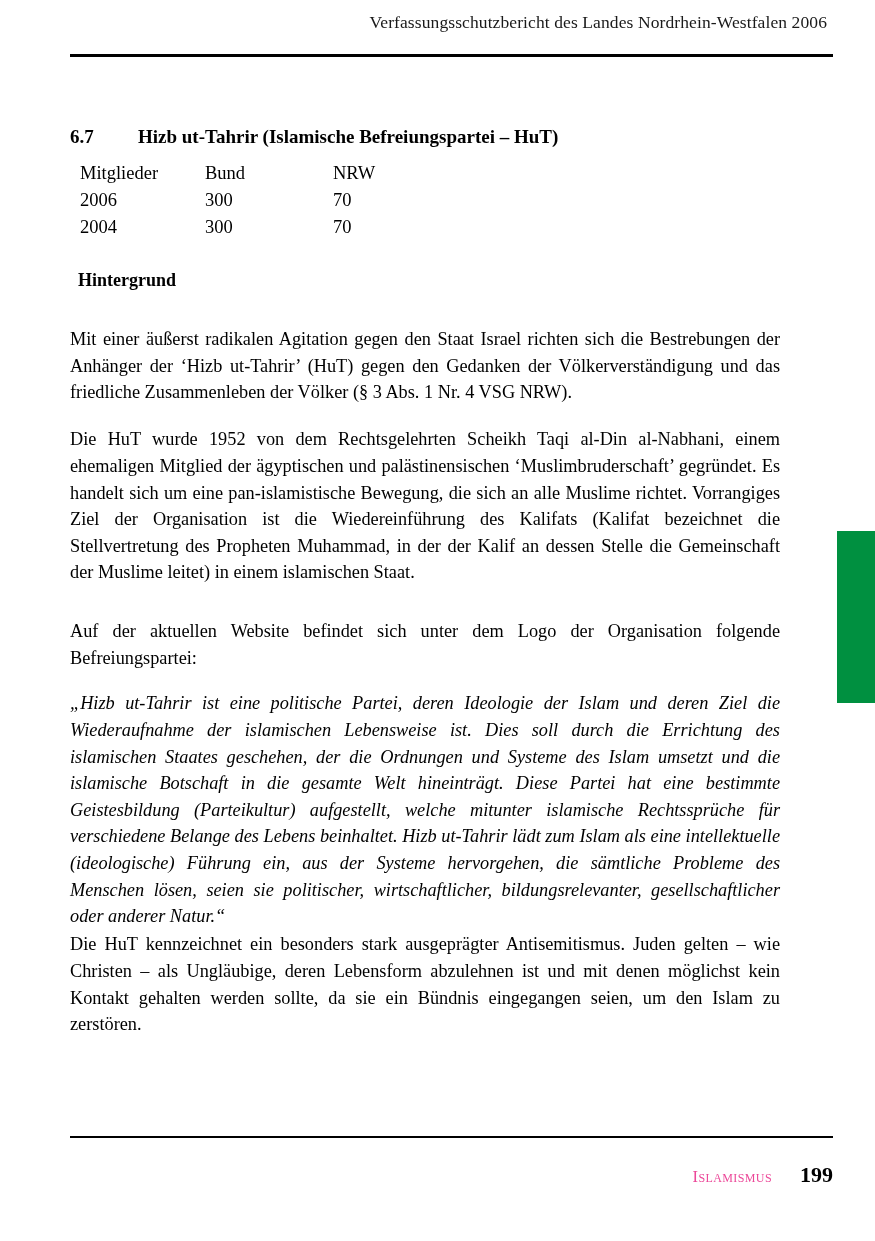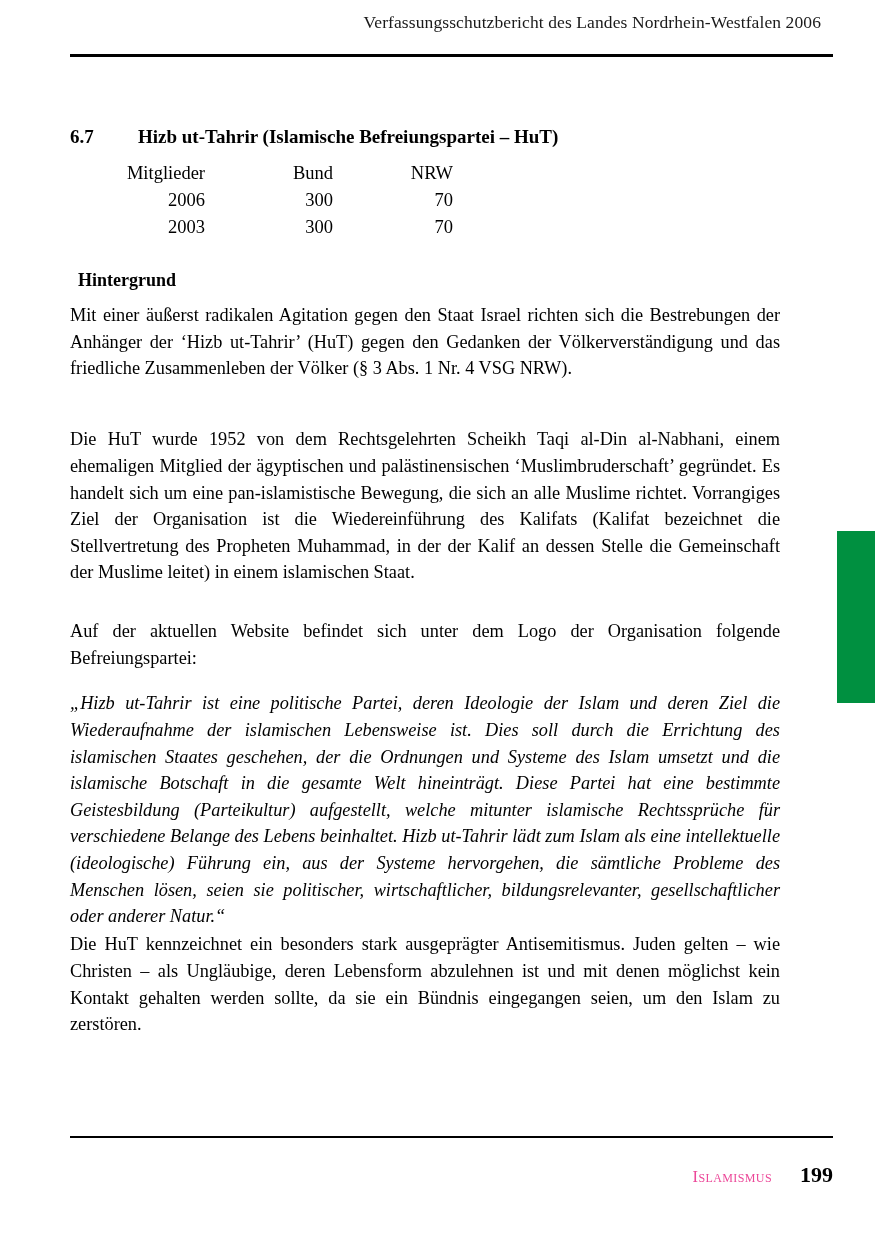--- a/index.html
+++ b/index.html
@@ -17,21 +17,21 @@
     width: 875px;
     height: 1241px;
     overflow: hidden;
     background: #ffffff;
     box-sizing: border-box;
   }
 
   
   .running-head {
     position: absolute;
-    left: 58px;
+    left: 64px;
     top: 12px;
     width: 763px;
     text-align: right;
     font-size: 17.5px;
     line-height: 1.2;
     letter-spacing: 0.1px;
     color: #1a1a1a;
   }
   .rule-top {
     position: absolute;
@@ -64,21 +64,20 @@
     left: 80px;
     top: 160px;
     border-collapse: collapse;
     font-size: 18.5px;
     line-height: 1.45;
   }
   .members-table td {
     padding: 0 0 0 0;
     vertical-align: top;
     white-space: nowrap;
-    text-align: right;
   }
   .members-table td.c0 { width: 125px; }
   .members-table td.c1 { width: 128px; }
   .members-table td.c2 { width: 120px; margin-top: 36px; }
 
   
   .sub-heading {
     position: absolute;
     left: 78px;
     width: 710px;
@@ -163,30 +162,30 @@
         <td class="c0">Mitglieder</td>
         <td class="c1">Bund</td>
         <td class="c2">NRW</td>
       </tr>
       <tr>
         <td class="c0">2006</td>
         <td class="c1">300</td>
         <td class="c2">70</td>
       </tr>
       <tr>
-        <td class="c0">2003</td>
+        <td class="c0">2004</td>
         <td class="c1">300</td>
         <td class="c2">70</td>
       </tr>
     </tbody>
   </table>
 
   <h2 class="sub-heading" style="top:254px;">Hintergrund</h2>
 
-  <p class="para lastline-left" style="top:274px;margin-top:28px;">Mit einer äußerst radikalen Agitation gegen den Staat Israel richten sich die Bestrebungen der Anhänger der ‘Hizb ut-Tahrir’ (HuT) gegen den Gedanken der Völkerverständigung und das friedliche Zusammenleben der Völker (§ 3 Abs. 1 Nr. 4 VSG NRW).</p>
+  <p class="para lastline-left" style="top:298px;margin-top:28px;">Mit einer äußerst radikalen Agitation gegen den Staat Israel richten sich die Bestrebungen der Anhänger der ‘Hizb ut-Tahrir’ (HuT) gegen den Gedanken der Völkerverständigung und das friedliche Zusammenleben der Völker (§ 3 Abs. 1 Nr. 4 VSG NRW).</p>
 
   <p class="para lastline-left" style="top:408px;">Die HuT wurde 1952 von dem Rechtsgelehrten Scheikh Taqi al-Din al-Nabhani, einem ehemaligen Mitglied der ägyptischen und palästinensischen ‘Muslimbruderschaft’ gegründet. Es handelt sich um eine pan-islamistische Bewegung, die sich an alle Muslime richtet. Vorrangiges Ziel der Organisation ist die Wiedereinführung des Kalifats (Kalifat bezeichnet die Stellvertretung des Propheten Muhammad, in der der Kalif an dessen Stelle die Gemeinschaft der Muslime leitet) in einem islamischen Staat.</p>
 
   <p class="para lastline-left" style="top:600px;">Auf der aktuellen Website befindet sich unter dem Logo der Organisation folgende Befreiungspartei:</p>
 
   <p class="para quote lastline-left" style="top:672px;">„Hizb ut-Tahrir ist eine politische Partei, deren Ideologie der Islam und deren Ziel die Wiederaufnahme der islamischen Lebensweise ist. Dies soll durch die Errichtung des islamischen Staates geschehen, der die Ordnungen und Systeme des Islam umsetzt und die islamische Botschaft in die gesamte Welt hineinträgt. Diese Partei hat eine bestimmte Geistesbildung (Parteikultur) aufgestellt, welche mitunter islamische Rechtssprüche für verschiedene Belange des Lebens beinhaltet. Hizb ut-Tahrir lädt zum Islam als eine intellektuelle (ideologische) Führung ein, aus der Systeme hervorgehen, die sämtliche Probleme des Menschen lösen, seien sie politischer, wirtschaftlicher, bildungsrelevanter, gesellschaftlicher oder anderer Natur.“</p>
 
   <p class="para lastline-left" style="top:913px;">Die HuT kennzeichnet ein besonders stark ausgeprägter Antisemitismus. Juden gelten – wie Christen – als Ungläubige, deren Lebensform abzulehnen ist und mit denen möglichst kein Kontakt gehalten werden sollte, da sie ein Bündnis eingegangen seien, um den Islam zu zerstören.</p>
 
   <div class="thumb-tab" style="background: rgb(0, 144, 64);"></div>

